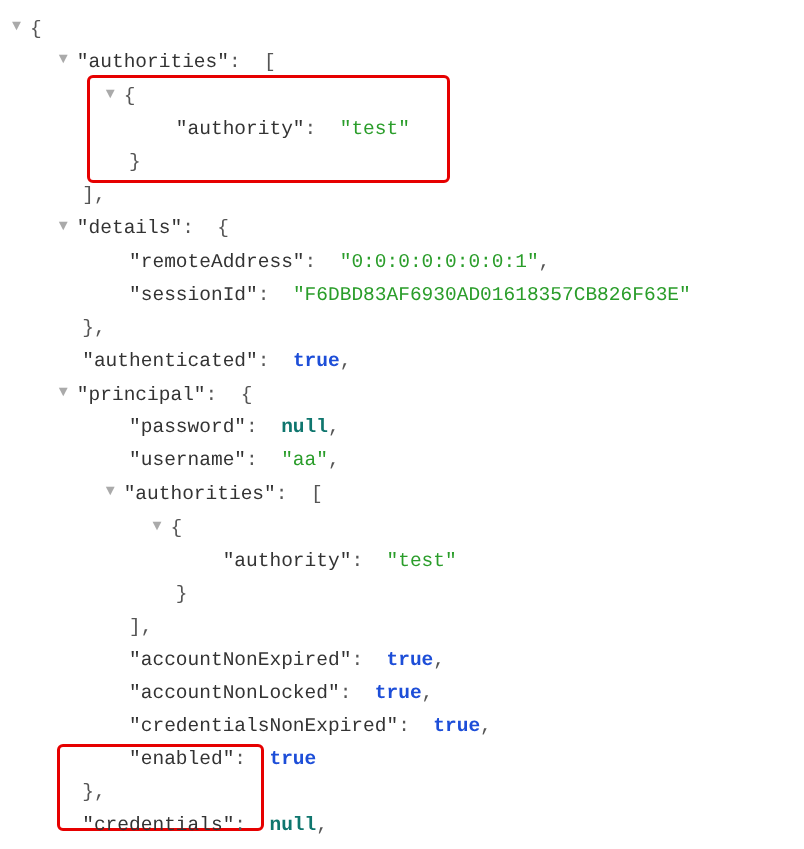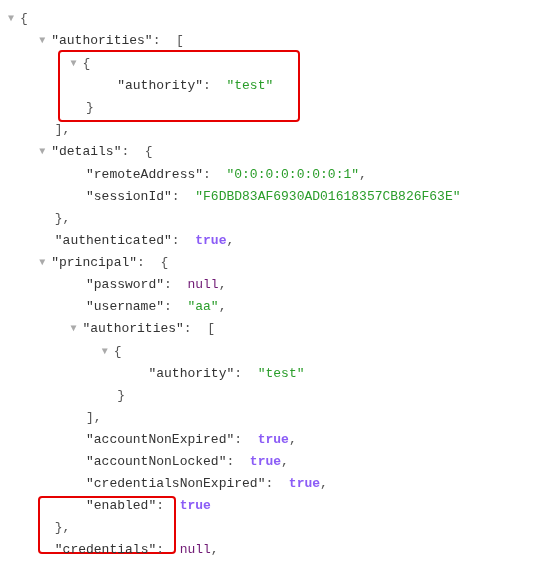--- a/index.html
+++ b/index.html
@@ -22,22 +22,22 @@
     width: 12px;
     color: #aaa;
     font-size: 10px;
     cursor: pointer;
     vertical-align: middle;
   }
   .brace { color: #555; }
   .key { color: #333; }
   .colon { color: #555; }
   .str { color: #2a9d2a; }
-  .bool { color: #8b5cf6; font-weight: bold; font-family: Liberation Mono, monospace; }
-  .null { color: #701a75; font-weight: normal; }
+  .bool { color: #1d4ed8; font-weight: bold; font-family: Liberation Mono, monospace; }
+  .null { color: #0f766e; font-weight: bold; }
   .comma { color: #555; }
 
   .hl-box {
     position: absolute;
     border: 2px solid #e60000;
     border-radius: 4px;
     pointer-events: none;
   }
   .hl1 { left: 50px; top: 42px; width: 238px; height: 68px; }
   .hl2 { left: 30px; top: 488px; width: 134px; height: 54px; }

